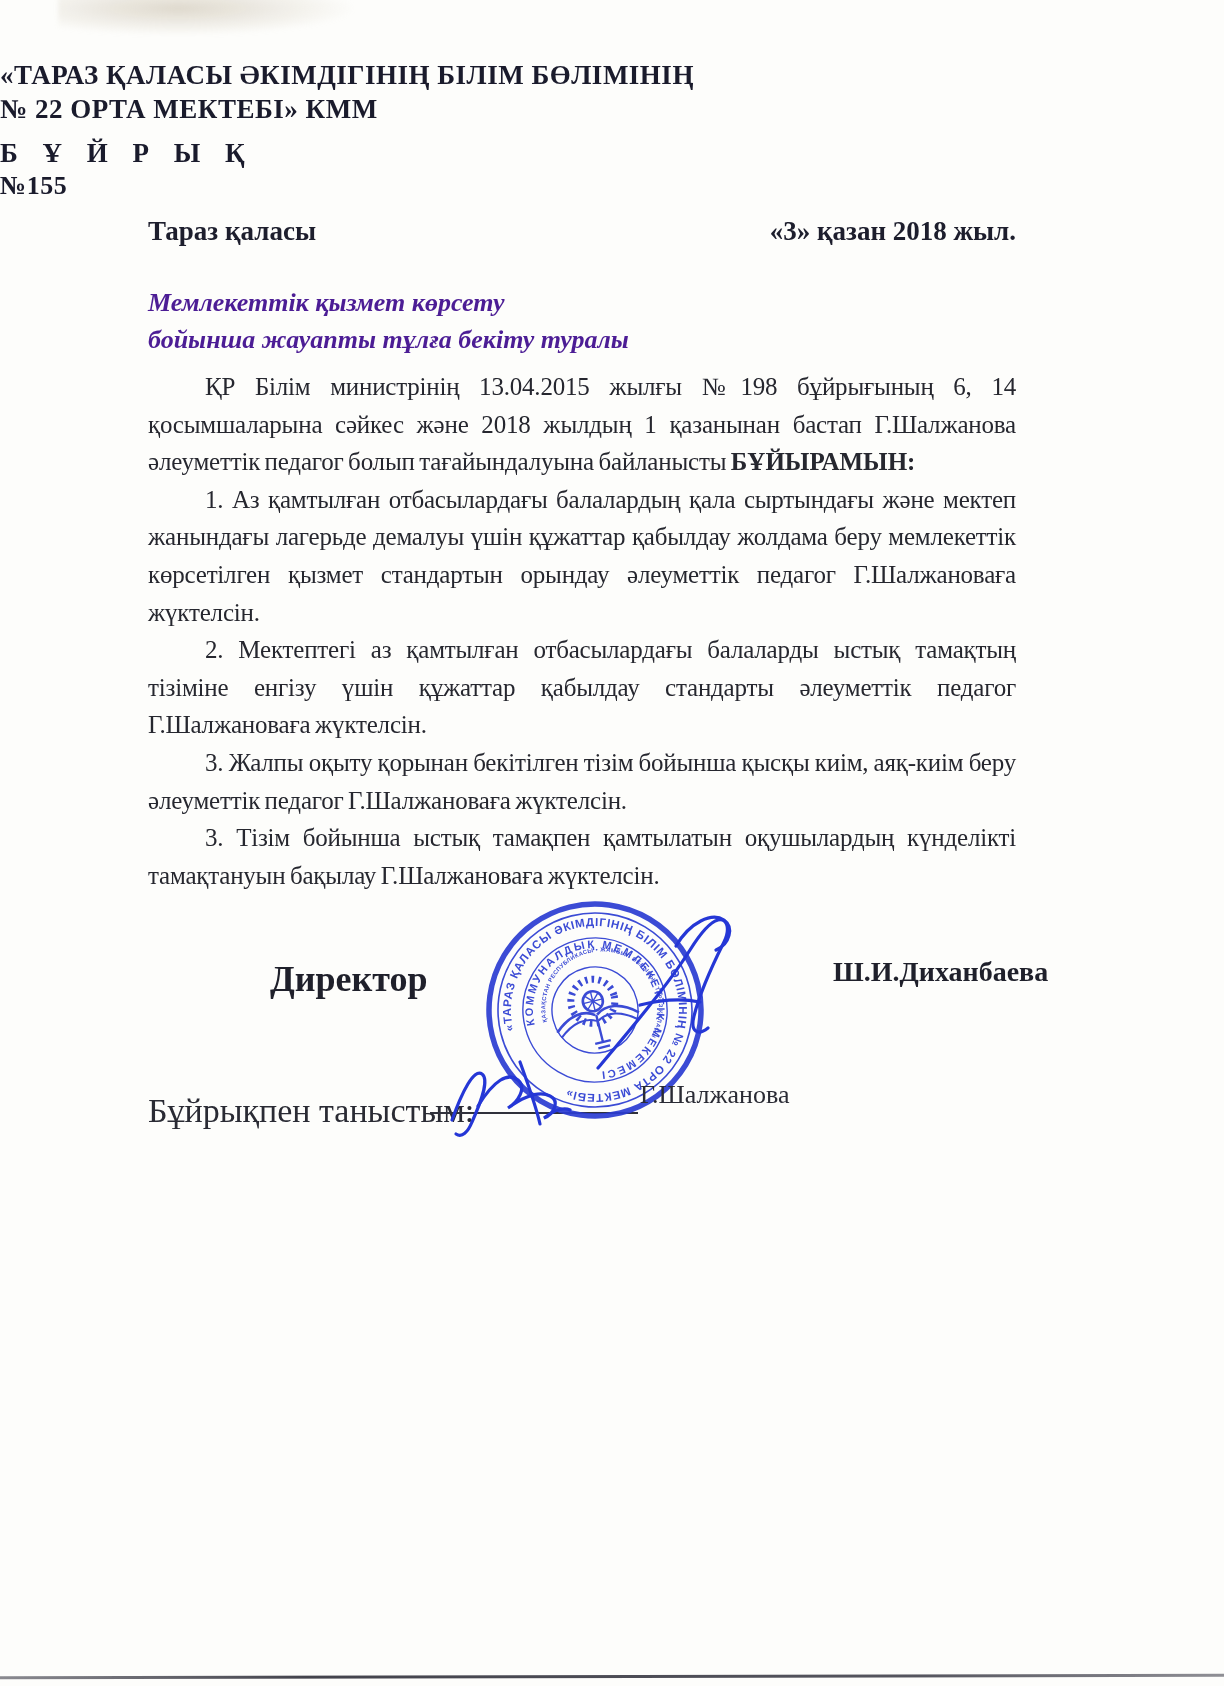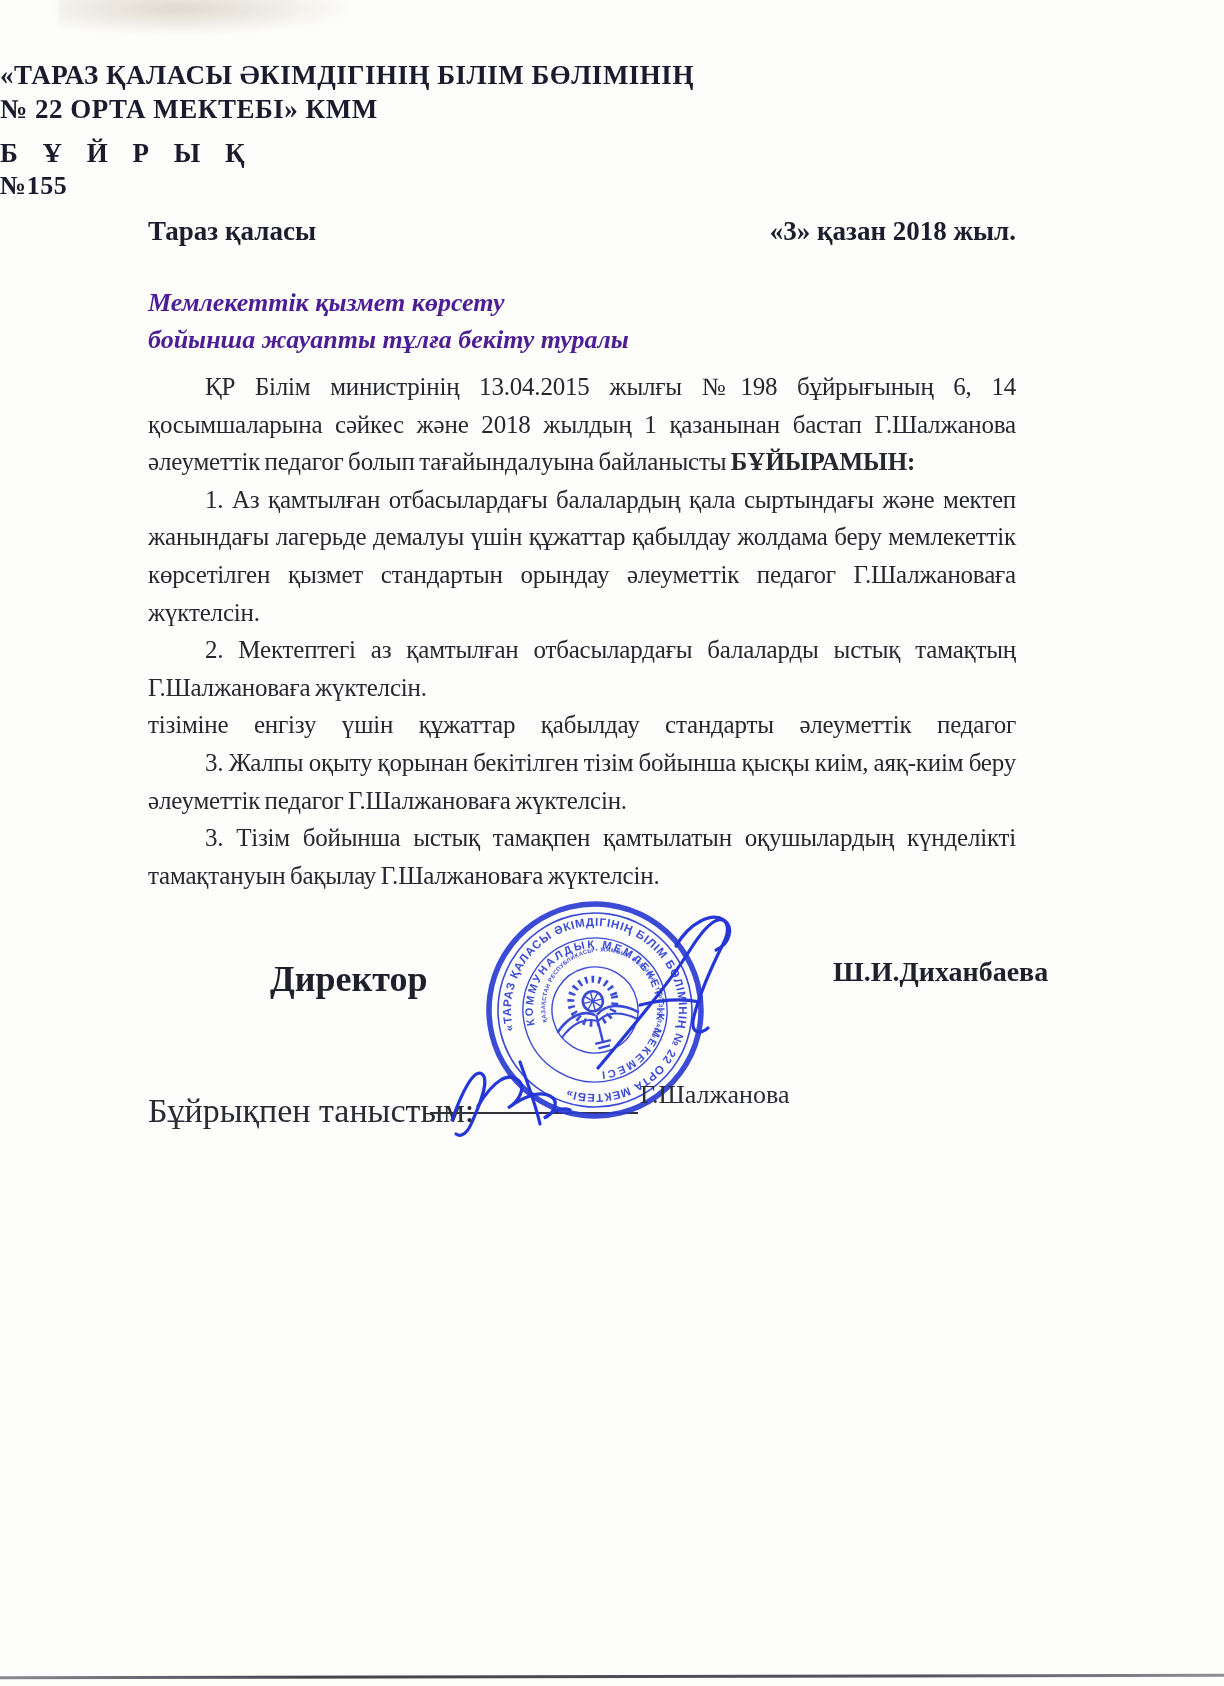--- a/index.html
+++ b/index.html
@@ -77,22 +77,22 @@
     <div class="line j ind">ҚР Білім министрінің 13.04.2015 жылғы №198 бұйрығының 6, 14</div>
     <div class="line j">қосымшаларына сәйкес және 2018 жылдың 1 қазанынан бастап Г.Шалжанова</div>
     <div class="line"><span>әлеуметтік педагог болып тағайындалуына байланысты</span> <span class="b">БҰЙЫРАМЫН:</span></div>
 
     <div class="line j ind">1. Аз қамтылған отбасылардағы балалардың қала сыртындағы және мектеп</div>
     <div class="line j">жанындағы лагерьде демалуы үшін құжаттар қабылдау жолдама беру мемлекеттік</div>
     <div class="line j">көрсетілген қызмет стандартын орындау әлеуметтік педагог Г.Шалжановаға</div>
     <div class="line">жүктелсін.</div>
 
     <div class="line j ind">2. Мектептегі аз қамтылған отбасылардағы балаларды ыстық тамақтың</div>
+    <div class="line j">тізіміне енгізу үшін құжаттар қабылдау стандарты әлеуметтік педагог</div>
     <div class="line">Г.Шалжановаға жүктелсін.</div>
-    <div class="line j">тізіміне енгізу үшін құжаттар қабылдау стандарты әлеуметтік педагог</div>
 
     <div class="line j ind">3. Жалпы оқыту қорынан бекітілген тізім бойынша қысқы киім, аяқ-киім беру</div>
     <div class="line">әлеуметтік педагог Г.Шалжановаға жүктелсін.</div>
 
     <div class="line j ind">3. Тізім бойынша ыстық тамақпен қамтылатын оқушылардың күнделікті</div>
     <div class="line">тамақтануын бақылау Г.Шалжановаға жүктелсін.</div>
   </div>
 
   <div class="director-label">Директор</div>
   <div class="director-name">Ш.И.Диханбаева</div>

